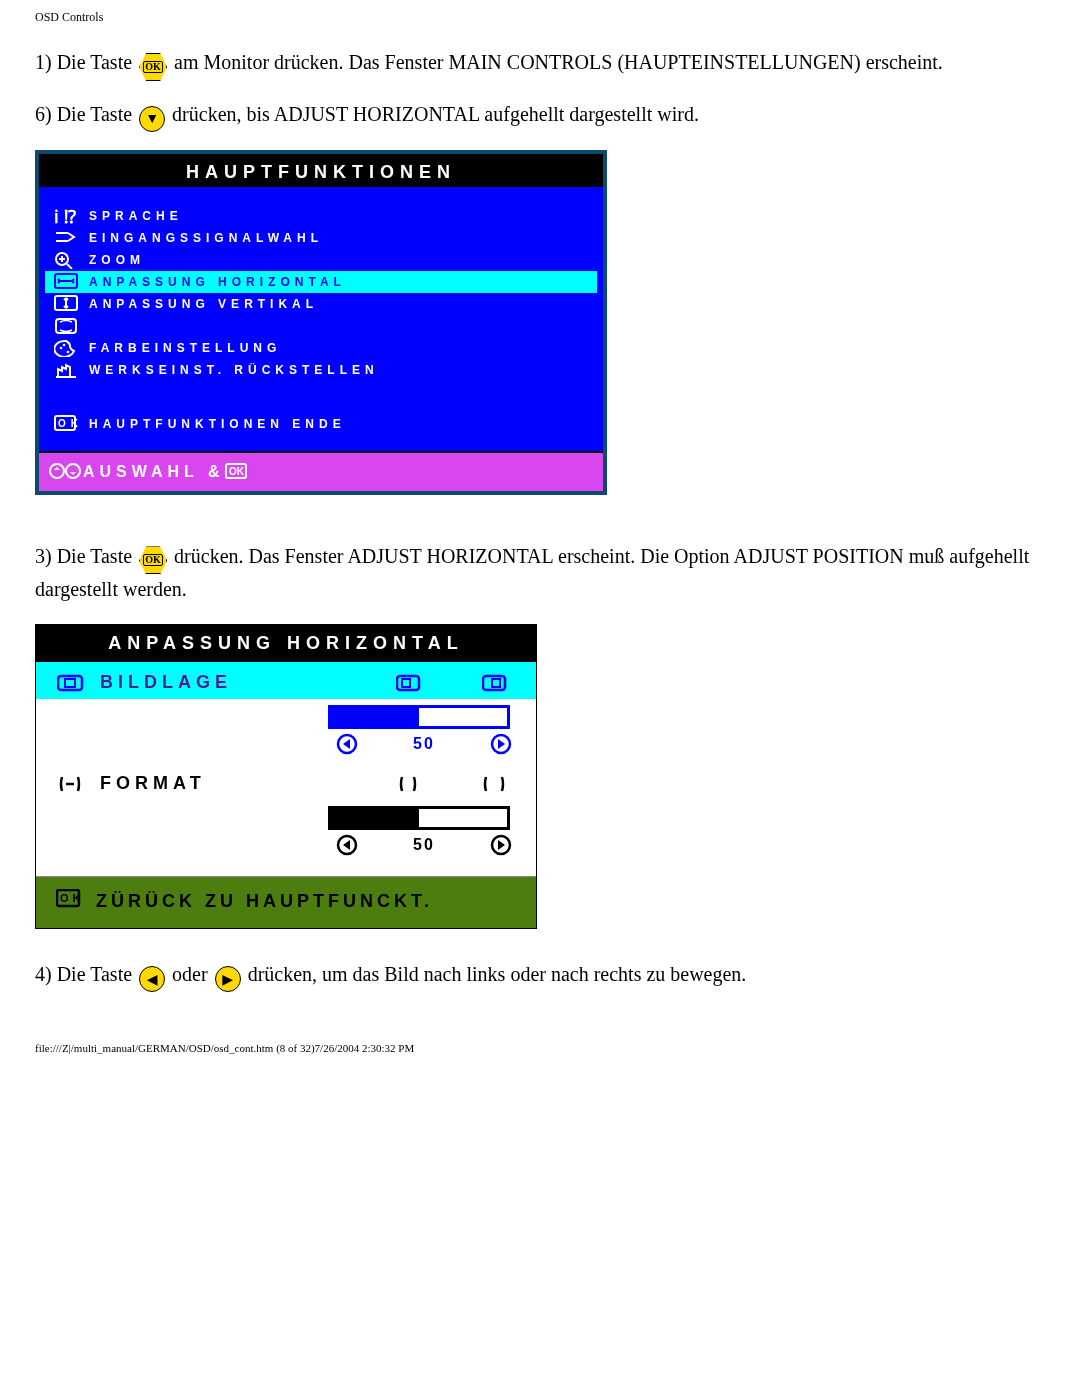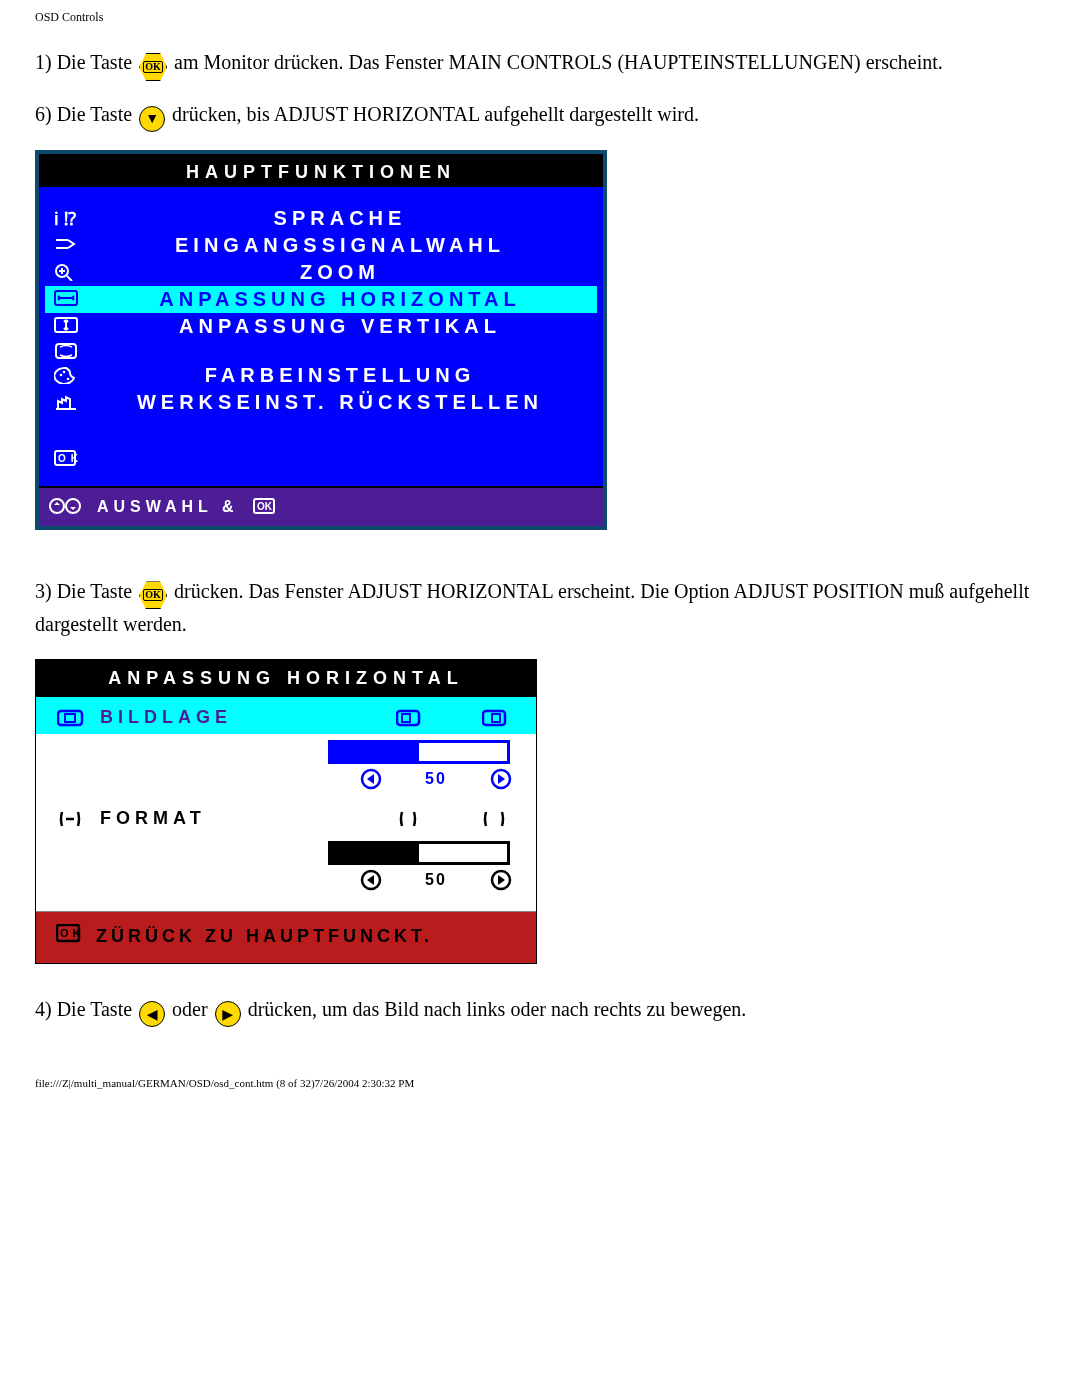--- a/index.html
+++ b/index.html
@@ -88,44 +88,43 @@
     padding: 18px 6px 16px 6px;
   }
   .osd1-row {
     display: flex;
     align-items: center;
     padding: 2px 6px;
     color: #fff;
     font-family: Verdana, Arial, sans-serif;
     font-weight: bold;
     letter-spacing: 5px;
-    font-size: 20px;
-    text-align: center;
+    font-size: 12px;
   }
   .osd1-row.hl {
     background: #00ffff;
     color: #0000ff;
   }
   .osd1-row .ic {
     width: 30px;
     flex: 0 0 30px;
     display: flex;
     align-items: center;
     justify-content: center;
   }
   .osd1-row.hl .ic { color: #0000ff; }
   .osd1-row .lbl { flex: 1; padding-left: 8px; }
   .osd1-spacer { height: 32px; }
   .osd1-footer {
-    background: #4c1d95;
+    background: #d946ef;
     border-top: 2px solid #000;
     padding: 10px 10px 10px 10px;
     display: flex;
     align-items: center;
-    gap: 14px;
+    gap: 0;
   }
   .osd1-footer .flbl {
     color: #fff;
     font-family: Verdana, Arial, sans-serif;
     font-weight: bold;
     letter-spacing: 5px;
     font-size: 16px;
   }
   .osd1-footer .fic {
     color: #fff;
@@ -220,32 +219,32 @@
     padding: 2px 24px 8px 20px;
   }
   .osd2-val-row .arrow-circ {
     width: 22px;
     height: 22px;
     display: inline-flex;
     align-items: center;
     justify-content: center;
   }
   .osd2-val-row .val {
-    width: 108px;
+    width: 132px;
     text-align: center;
     font-family: Verdana, Arial, sans-serif;
     font-weight: bold;
     font-size: 16px;
     letter-spacing: 2px;
   }
   .osd2-val-row.blue .val { color: #0000ff; }
   .osd2-val-row.black .val { color: #000; }
   .osd2-footer {
     border-top: 1px solid #888;
-    background: #b91c1c;
+    background: #4d7c0f;
     padding: 12px 20px 14px 20px;
     display: flex;
     align-items: center;
     gap: 14px;
     font-family: Verdana, Arial, sans-serif;
     font-weight: bold;
     letter-spacing: 4px;
     font-size: 18px;
     color: #000;
   }
@@ -431,20 +430,21 @@
             <span class="lbl">WERKSEINST. RÜCKSTELLEN</span>
           </div>
         </div>
       <div class="osd1-spacer"></div>
       <div class="osd1-row">
         <span class="ic">
             <svg width="24" height="18" style="color:#fff">
               <use href="#ic-ok-white"></use>
             </svg>
           </span>
+        <span class="lbl">HAUPTFUNKTIONEN ENDE</span>
       </div>
     </div>
     <div class="osd1-footer">
       <span class="fic">
           <svg width="34" height="18" style="color:#fff">
             <use href="#ic-updown"></use>
           </svg>
         </span>
       <span class="flbl">AUSWAHL &amp;</span>
       <span class="fic">

